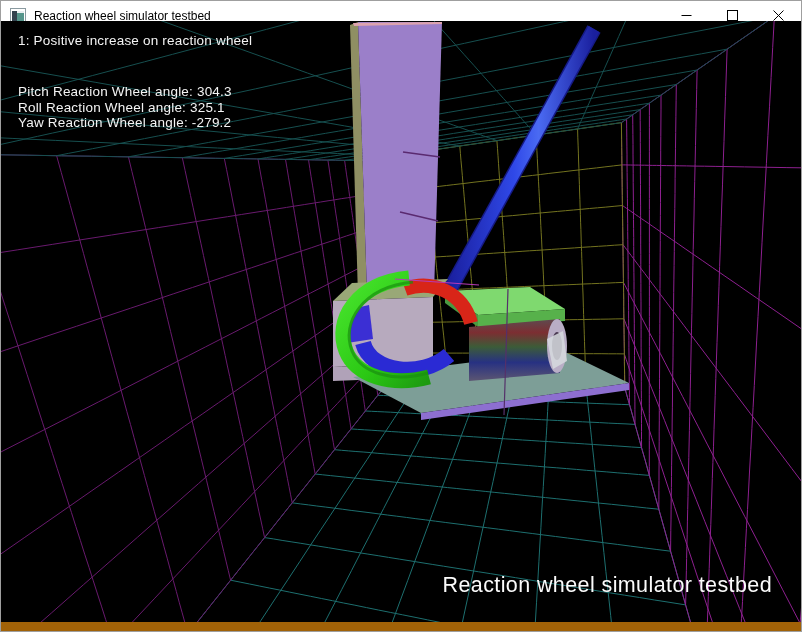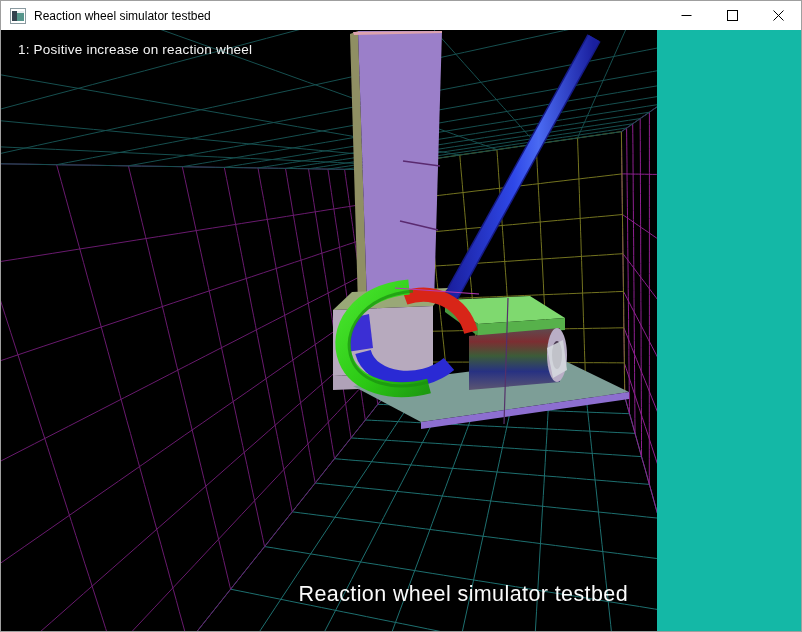--- a/index.html
+++ b/index.html
@@ -1,39 +1,39 @@
 <!DOCTYPE html>
 <html><head>
 <meta charset="utf-8">
 <style>
   * { margin:0; padding:0; box-sizing:border-box; }
   body { background:#444; font-family:"Liberation Sans", sans-serif; }
   .window {
     width:802px; height:632px; position:relative;
-    border:1px solid #9f9f9f; background:#14b8a6;
+    border:1px solid #9f9f9f; background:#a16207;
   }
   .titlebar {
     height:29px; background:#ffffff; display:flex; align-items:center;
     position:relative; user-select:none;
   }
   .app-icon {
     width:16px; height:16px; margin-left:9px; margin-right:8px;
     background:#fff; border:1px solid #8a9aa0; position:relative; flex:0 0 auto;
   }
   .app-icon .l { position:absolute; left:1px; top:2px; width:5px; height:10px; background:#33424e; }
   .app-icon .r { position:absolute; left:6px; top:4px; width:7px; height:8px; background:#55958b; }
   .app-icon .w { position:absolute; left:6px; top:2px; width:7px; height:2px; background:#e8eef0; }
   .title-text { font-size:12px; color:#000; }
   .controls { position:absolute; right:0; top:0; height:29px; display:flex; }
   .ctl {
     width:46px; height:29px; display:flex; align-items:center; justify-content:center;
     cursor:default;
   }
   .content {
-    position:absolute; left:0; top:29px; width:656px; height:601px;
+    position:absolute; left:0; top:20px; width:800px; height:601px;
     background:#000; overflow:hidden;
   }
   .hud { position:absolute; color:#f4f4f4; left:17px; letter-spacing:0.2px; }
   .hud-instructions { top:10px; font-size:13.5px; line-height:20px; }
   .hud-angles { top:63px; font-size:13.5px; line-height:15.5px; }
   .watermark {
     position:absolute; right:29px; top:552px; color:#fbfbfb;
     font-size:21.5px; letter-spacing:0.4px;
   }
   svg { display:block; }
@@ -238,15 +238,20 @@
         <path d="M 412 261 C 361 266, 340 302, 351 330 C 360 352, 392 362, 427 352" fill="none" stroke="#1a8f10" stroke-width="3" opacity="0.7"></path>
 
         <line x1="507" y1="268" x2="503" y2="394" stroke="#55306a" stroke-width="1.2"></line>
         <line x1="394" y1="258" x2="478" y2="264" stroke="#b53ab5" stroke-width="1.2"></line>
       </g>
     </svg>
 
     <div class="hud hud-instructions">
       <div>1: Positive increase on reaction wheel</div>
     </div>
+    <div class="hud hud-angles">
+      <div>Pitch Reaction Wheel angle: 304.3</div>
+      <div>Roll Reaction Wheel angle: 325.1</div>
+      <div>Yaw Reaction Wheel angle: -279.2</div>
+    </div>
     <div class="watermark">Reaction wheel simulator testbed</div>
   </div>
 </div>
 
 </body></html>

